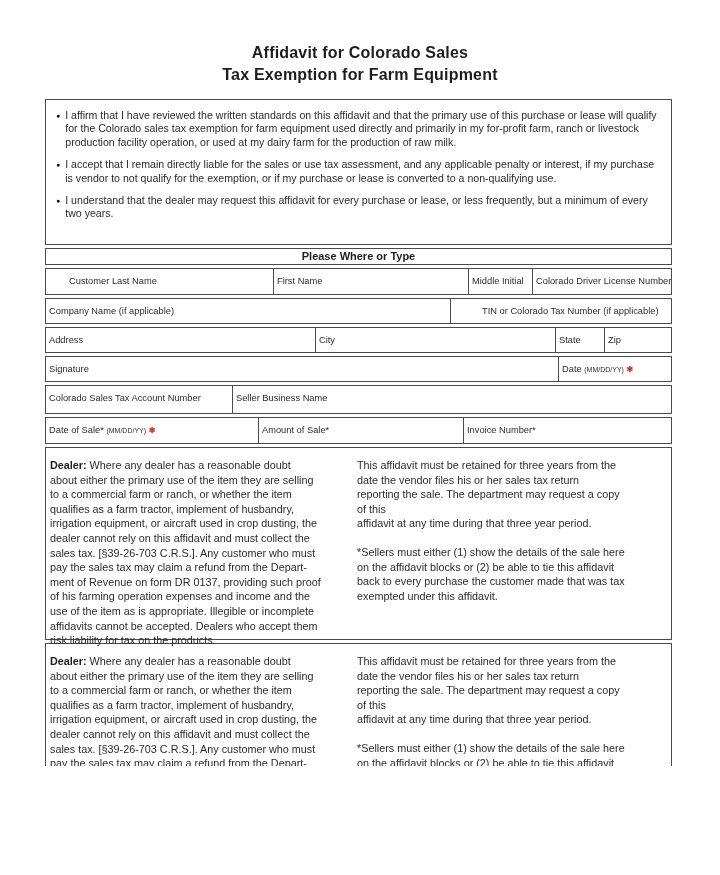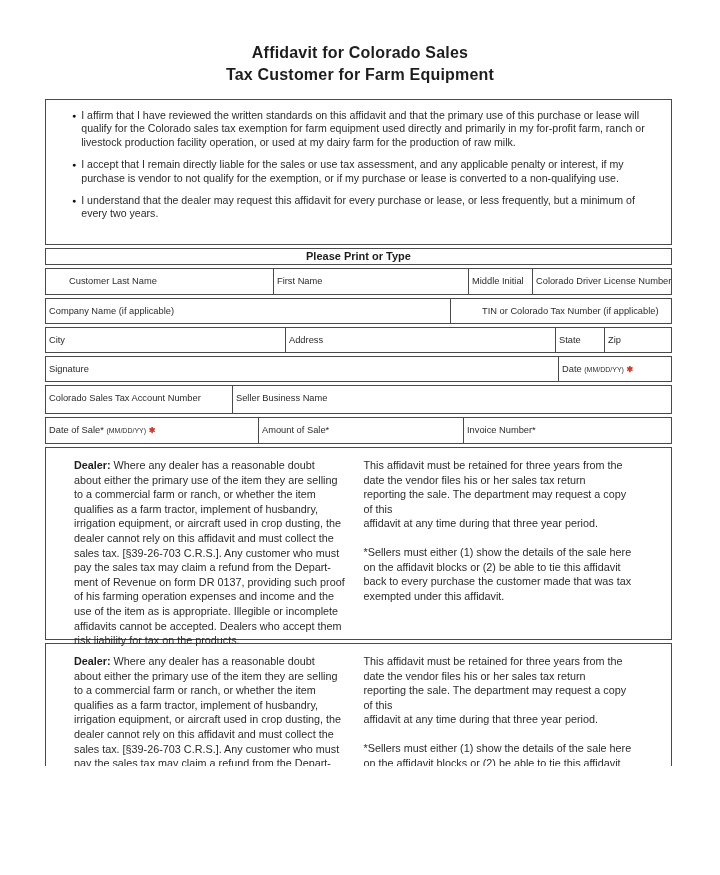--- a/index.html
+++ b/index.html
@@ -5,73 +5,73 @@
   * { margin:0; padding:0; box-sizing:border-box; }
   body { background:#ffffff; font-family:"Liberation Sans", sans-serif; color:#2e2e2e; }
   .page { position:relative; width:720px; height:766px; background:#ffffff; overflow:hidden; }
   .title-block { padding-top:42px; text-align:center; }
   .title-line { font-size:16px; font-weight:bold; line-height:22px; color:#1d1d1d; letter-spacing:0.2px; }
   .content { margin-left:45px; margin-top:13px; width:627px; }
 
   .box { border:1.5px solid #4a4a4a; background:#fff; }
 
   
-  .bullets-box { height:146px; padding:9px 12px 6px 24px; margin-bottom:3px; }
+  .bullets-box { height:146px; padding:9px 12px 6px 8px; margin-bottom:3px; }
   .bullet-item { display:flex; margin-bottom:9px; }
   .bullet-glyph { font-size:7px; line-height:13px; margin:0 5px 0 2px; color:#111; }
   .bullet-text { font-size:10.6px; line-height:13.4px; color:#2b2b2b; }
 
   
   .print-bar { height:17px; margin-bottom:3px; text-align:center; font-size:11px; font-weight:bold; line-height:14px; color:#1d1d1d; }
 
   
   .frow { display:flex; margin-bottom:3px; }
   .cell { border-right:1.5px solid #4a4a4a; padding:1px 3px; overflow:hidden; }
   .cell:last-child { border-right:none; }
   .lbl { font-size:9.3px; line-height:11px; color:#2b2b2b; white-space:nowrap; }
   .fmt { font-size:7px; color:#2b2b2b; }
   .req { font-size:8px; font-weight:bold; }
   .r1 { height:27px;padding-left:20px; } .r2 { height:26px;gap:28px; } .r3 { height:26px; }
   .r4 { height:26px; } .r5 { height:29px; } .r6 { height:27px; }
 
   
-  .dealer-box { height:193px; margin-bottom:3px; padding:10px 28px; display:flex; gap:10px; }
+  .dealer-box { height:193px; margin-bottom:3px; padding:10px 4px; display:flex; gap:10px; }
   .dcol { width:297px; font-size:10.8px; line-height:14.6px; color:#2b2b2b; }
   .pre { white-space:pre-line; }
   .lead { font-weight:bold; color:#1d1d1d; }
   .dpara2 { margin-top:14px; }
 </style>
 </head>
 <body>
 
 <div class="page">
 
   <div class="title-block">
     <div class="title-line">Affidavit for Colorado Sales</div>
-    <div class="title-line">Tax Customer for Farm Equipment</div>
+    <div class="title-line">Tax Exemption for Farm Equipment</div>
   </div>
 
   <div class="content">
 
     <div class="box bullets-box">
       <div class="bullet-item">
         <span class="bullet-glyph">●</span>
         <span class="bullet-text">I affirm that I have reviewed the written standards on this affidavit and that the primary use of this purchase or lease will qualify for the Colorado sales tax exemption for farm equipment used directly and primarily in my for-profit farm, ranch or livestock production facility operation, or used at my dairy farm for the production of raw milk.</span>
       </div>
       <div class="bullet-item">
         <span class="bullet-glyph">●</span>
         <span class="bullet-text">I accept that I remain directly liable for the sales or use tax assessment, and any applicable penalty or interest, if my purchase is vendor to not qualify for the exemption, or if my purchase or lease is converted to a non-qualifying use.</span>
       </div>
       <div class="bullet-item">
         <span class="bullet-glyph">●</span>
         <span class="bullet-text">I understand that the dealer may request this affidavit for every purchase or lease, or less frequently, but a minimum of every two years.</span>
       </div>
     </div>
 
-    <div class="box print-bar">Please Print or Type</div>
+    <div class="box print-bar">Please Where or Type</div>
 
     <div class="box frow r1">
       <div class="cell" style="width:208px">
         <span class="lbl">Customer Last Name</span>
       </div>
       <div class="cell" style="width:195px">
         <span class="lbl">First Name</span>
       </div>
       <div class="cell" style="width:64px">
         <span class="lbl">Middle Initial</span>
@@ -84,25 +84,25 @@
     <div class="box frow r2">
       <div class="cell" style="width:405px">
         <span class="lbl">Company Name (if applicable)</span>
       </div>
       <div class="cell" style="flex:1">
         <span class="lbl">TIN or Colorado Tax Number (if applicable)</span>
       </div>
     </div>
 
     <div class="box frow r3">
+      <div class="cell" style="width:270px">
+        <span class="lbl">Address</span>
+      </div>
       <div class="cell" style="width:240px">
         <span class="lbl">City</span>
-      </div>
-      <div class="cell" style="width:270px">
-        <span class="lbl">Address</span>
       </div>
       <div class="cell" style="width:49px">
         <span class="lbl">State</span>
       </div>
       <div class="cell" style="flex:1">
         <span class="lbl">Zip</span>
       </div>
     </div>
 
     <div class="box frow r4">

